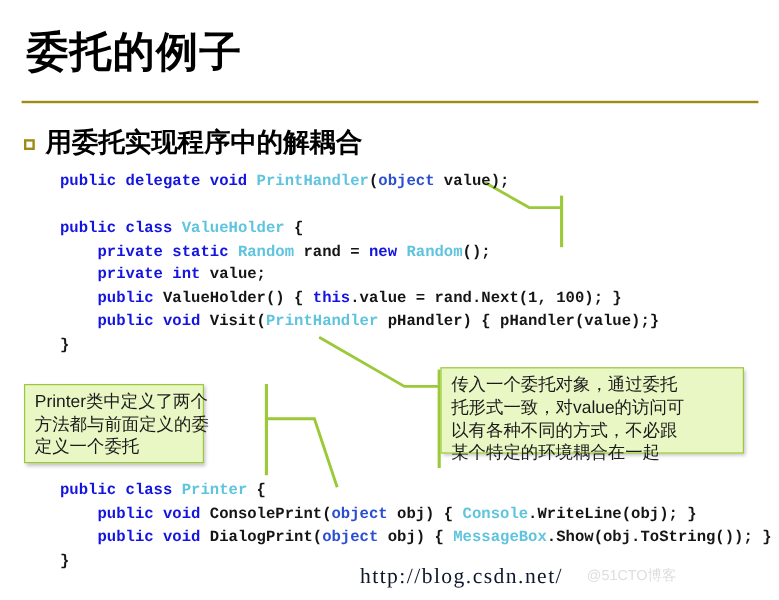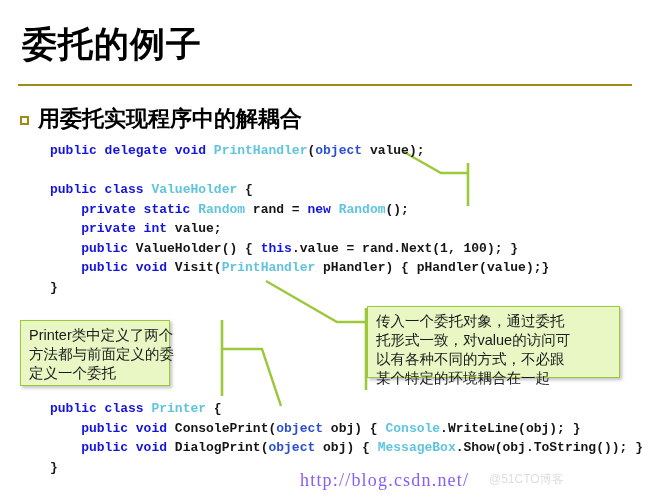--- a/index.html
+++ b/index.html
@@ -130,21 +130,21 @@
     pointer-events: none;
   }
 
   
   #watermark-url {
     position: absolute;
     left: 300px;
     top: 470px;
     font-family: "Liberation Serif", "DejaVu Serif", serif;
     font-size: 18px;
-    color: #8b5cf6;
+    color: #0f172a;
     letter-spacing: 1.2px;
     white-space: nowrap;
   }
   #watermark-blog {
     position: absolute;
     left: 489px;
     top: 471px;
     font-family: "Liberation Sans", "DejaVu Sans", sans-serif;
     font-size: 12px;
     color: #DEDEDE;

